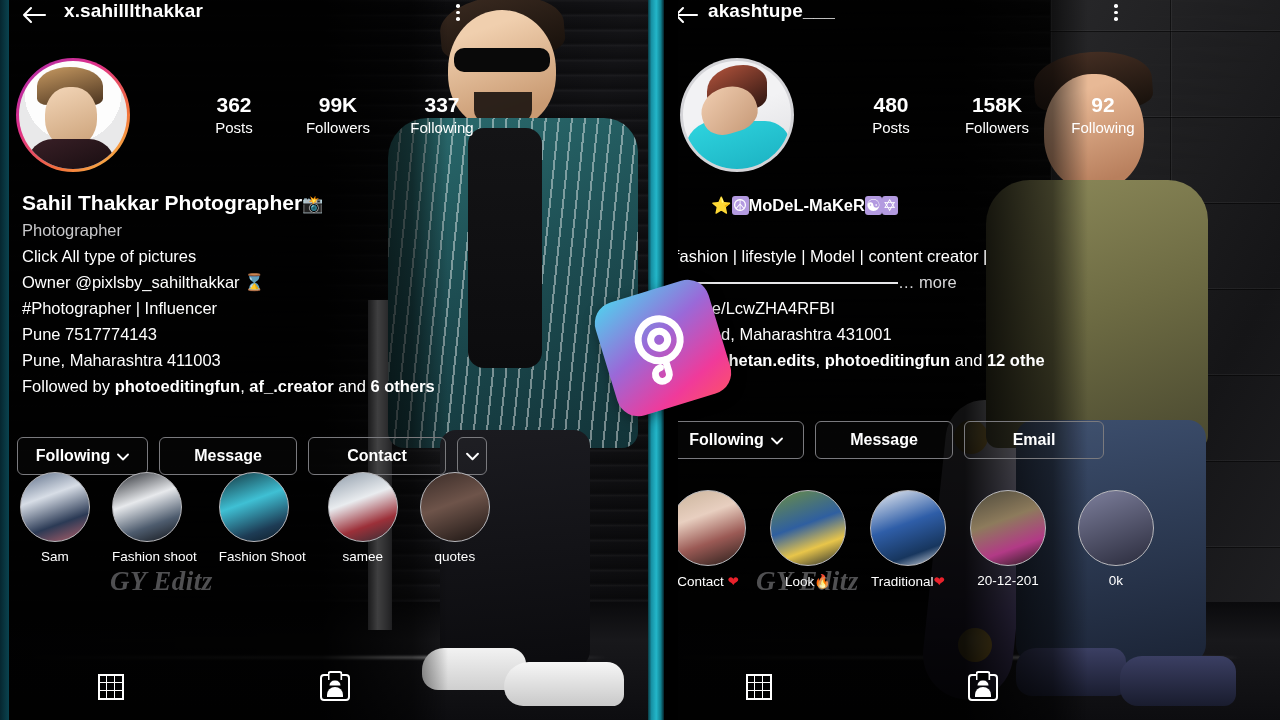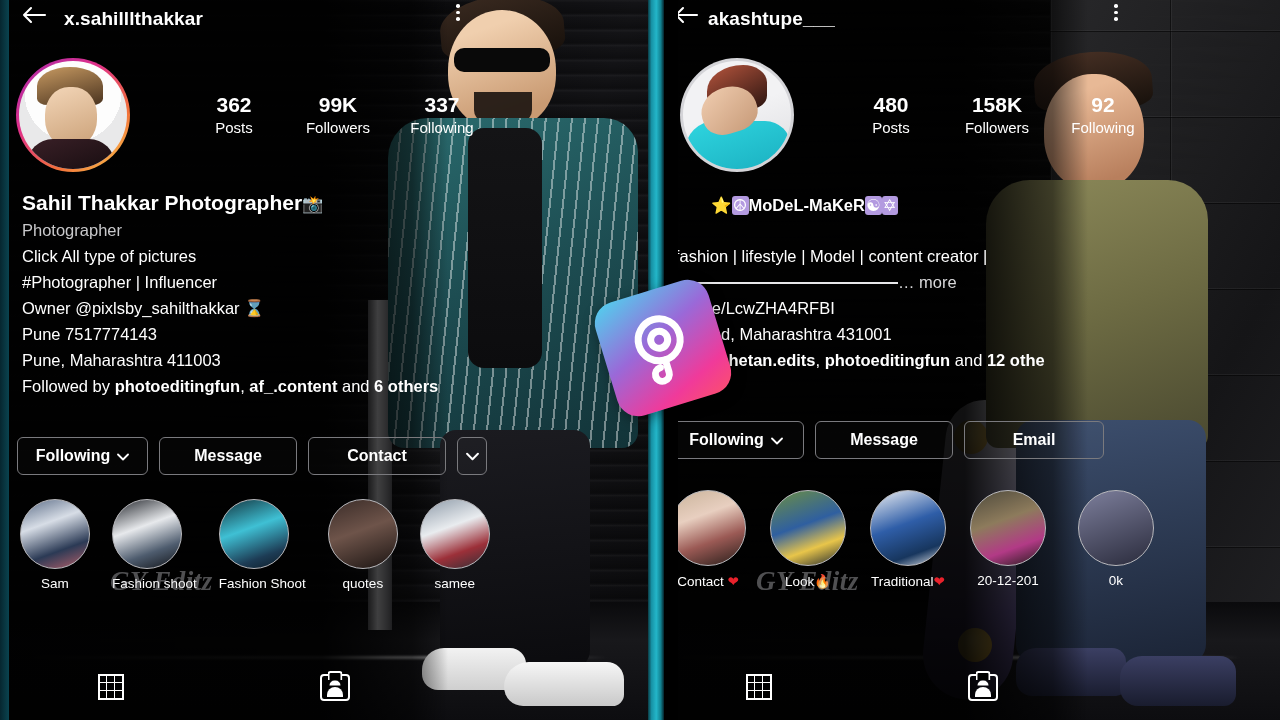--- a/index.html
+++ b/index.html
@@ -101,21 +101,21 @@
   .mr-wheel{ position:absolute; width:34px; height:34px; border-radius:50%;
     background:radial-gradient(circle at 35% 35%,#fde07a,#d8a32c); }
 
   
   .screen{ position:absolute; inset:0; }
   .shade{ position:absolute; left:0; top:0; bottom:0; width:448px;
     background:linear-gradient(90deg, rgba(0,0,0,.94) 0%, rgba(0,0,0,.93) 72%, rgba(0,0,0,.55) 92%, rgba(0,0,0,0) 100%); }
   .panel.right .shade{ width:440px; }
 
   .topbar{ position:absolute; left:0; top:0; height:30px; width:100%;
-    display:flex; align-items:flex-end; }
+    display:flex; align-items:flex-start; }
   .back-arrow{ width:44px; height:30px; display:flex; align-items:center; justify-content:center; }
   .back-arrow svg{ width:26px; height:20px; }
   .username{ color:#fff; font-size:19px; font-weight:700; letter-spacing:.1px; }
   .kebab{ position:absolute; display:flex; flex-direction:column; gap:3px; align-items:center; }
   .kebab i{ width:3.5px; height:3.5px; border-radius:50%; background:#fff; display:block; }
 
   
   .headrow{ position:absolute; display:flex; align-items:center; }
   .avatar-ring{ border-radius:50%; padding:3px; display:flex; }
   .avatar{ border-radius:50%; overflow:hidden; position:relative; background:#eee; }
@@ -255,25 +255,25 @@
           </div>
         </div>
       </div>
 
       <div class="bio" style="left:22px; top:190px;">
         <div class="ln">
           <span class="name">Sahil Thakkar Photographer</span><span class="em" style="font-size:17px;">📸</span>
         </div>
         <div class="ln muted">Photographer</div>
         <div class="ln">Click All type of pictures</div>
+        <div class="ln">Owner @pixlsby_sahilthakkar ⌛</div>
         <div class="ln">#Photographer | Influencer</div>
-        <div class="ln">Owner @pixlsby_sahilthakkar ⌛</div>
         <div class="ln">Pune 7517774143</div>
         <div class="ln">Pune, Maharashtra 411003</div>
-        <div class="ln"><span>Followed by </span><b>photoeditingfun</b><span>, </span><b>af_.content</b><span> and </span><b>6 others</b></div>
+        <div class="ln"><span>Followed by </span><b>photoeditingfun</b><span>, </span><b>af_.creator</b><span> and </span><b>6 others</b></div>
       </div>
 
       <div class="btnrow" style="left:17px; top:437px;">
         <div class="btn" style="width:131px;">
           <span>Following</span>
           <span class="chev">
             <svg width="12" height="8" viewBox="0 0 12 8" fill="none" stroke="#fff" stroke-width="1.8" stroke-linecap="round" stroke-linejoin="round">
                 <path d="M1 1.5 L6 6.5 L11 1.5"></path>
               </svg>
           </span>
@@ -286,40 +286,40 @@
         </div>
         <div class="btn sq">
           <span>
             <svg width="13" height="9" viewBox="0 0 12 8" fill="none" stroke="#fff" stroke-width="1.8" stroke-linecap="round" stroke-linejoin="round">
                 <path d="M1 1.5 L6 6.5 L11 1.5"></path>
               </svg>
           </span>
         </div>
       </div>
 
-      <div class="hl-row" style="left:20px; top:499px; gap:22px;">
+      <div class="hl-row" style="left:20px; top:472px; gap:22px;">
         <div class="hl">
           <div class="hl-circle" style="width:70px;height:70px;background:linear-gradient(160deg,#5b6c86 0%,#d7dde6 35%,#2b3a55 70%,#b9616a 100%);"></div>
           <div class="hl-lbl">Sam</div>
         </div>
         <div class="hl">
           <div class="hl-circle" style="width:70px;height:70px;background:linear-gradient(160deg,#23262c 0%,#e7e9ec 40%,#4e5c6e 72%,#101216 100%);"></div>
           <div class="hl-lbl">Fashion shoot</div>
         </div>
         <div class="hl">
           <div class="hl-circle" style="width:70px;height:70px;background:linear-gradient(160deg,#13323c 0%,#3fc0d4 42%,#1d3c55 78%,#0d1a24 100%);"></div>
           <div class="hl-lbl">Fashion Shoot</div>
         </div>
         <div class="hl">
+          <div class="hl-circle" style="width:70px;height:70px;background:linear-gradient(160deg,#8d9aa8 0%,#e9ecef 40%,#9c3039 72%,#2b2f36 100%);"></div>
+          <div class="hl-lbl">samee</div>
+        </div>
+        <div class="hl">
           <div class="hl-circle" style="width:70px;height:70px;background:linear-gradient(160deg,#3a2c28 0%,#6e544a 45%,#1b1412 100%);"></div>
           <div class="hl-lbl">quotes</div>
-        </div>
-        <div class="hl">
-          <div class="hl-circle" style="width:70px;height:70px;background:linear-gradient(160deg,#8d9aa8 0%,#e9ecef 40%,#9c3039 72%,#2b2f36 100%);"></div>
-          <div class="hl-lbl">samee</div>
         </div>
       </div>
 
       <div class="gy" style="left:110px; top:566px;">GY Editz</div>
 
       <div class="tabbar" style="left:0; width:448px; justify-content:space-around;">
         <div>
           <div class="grid-ico">
             <span></span>
               <span></span>

